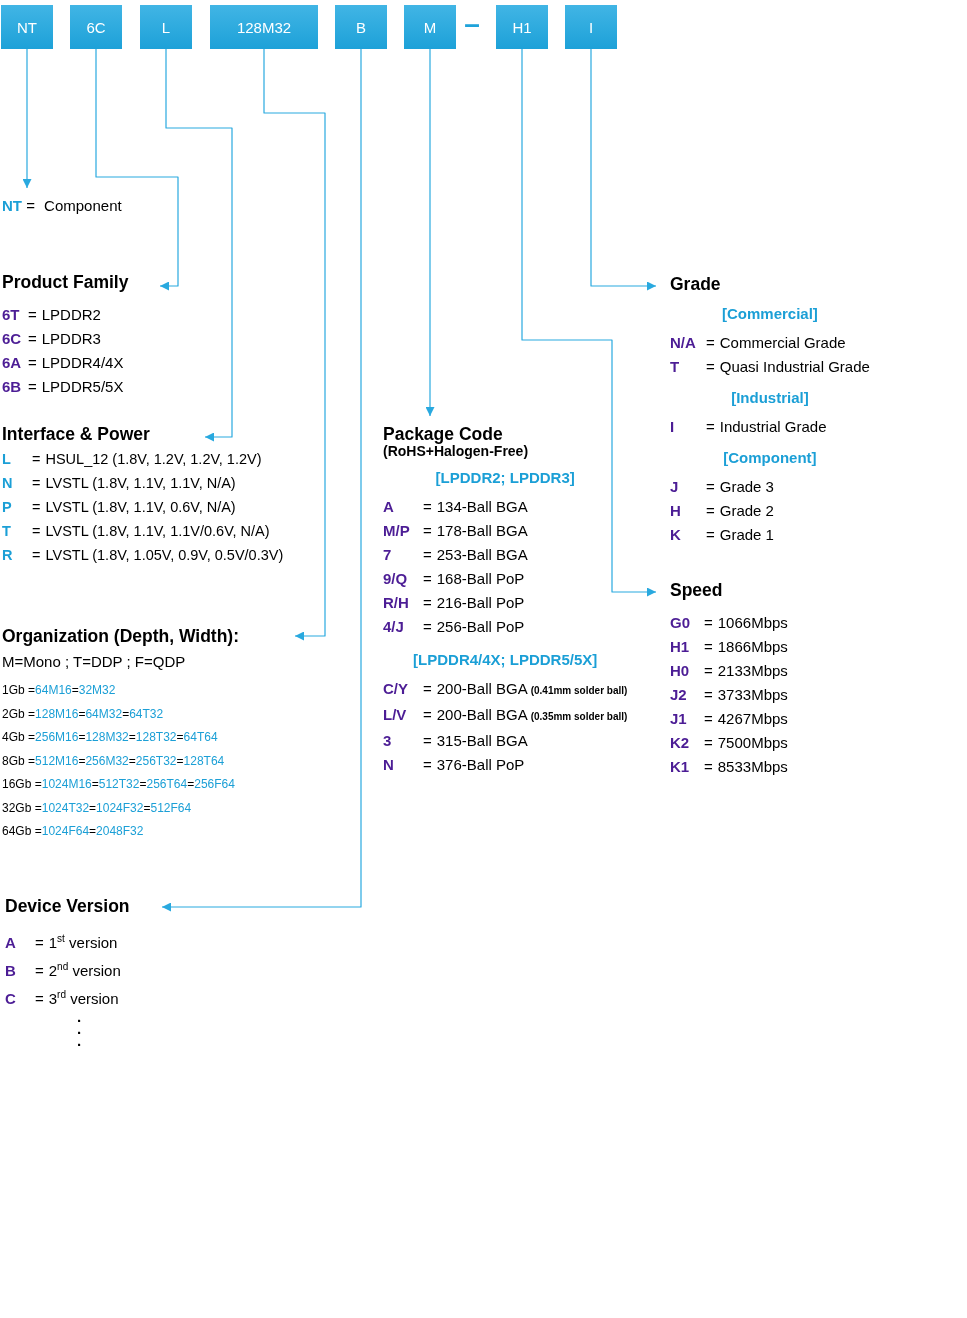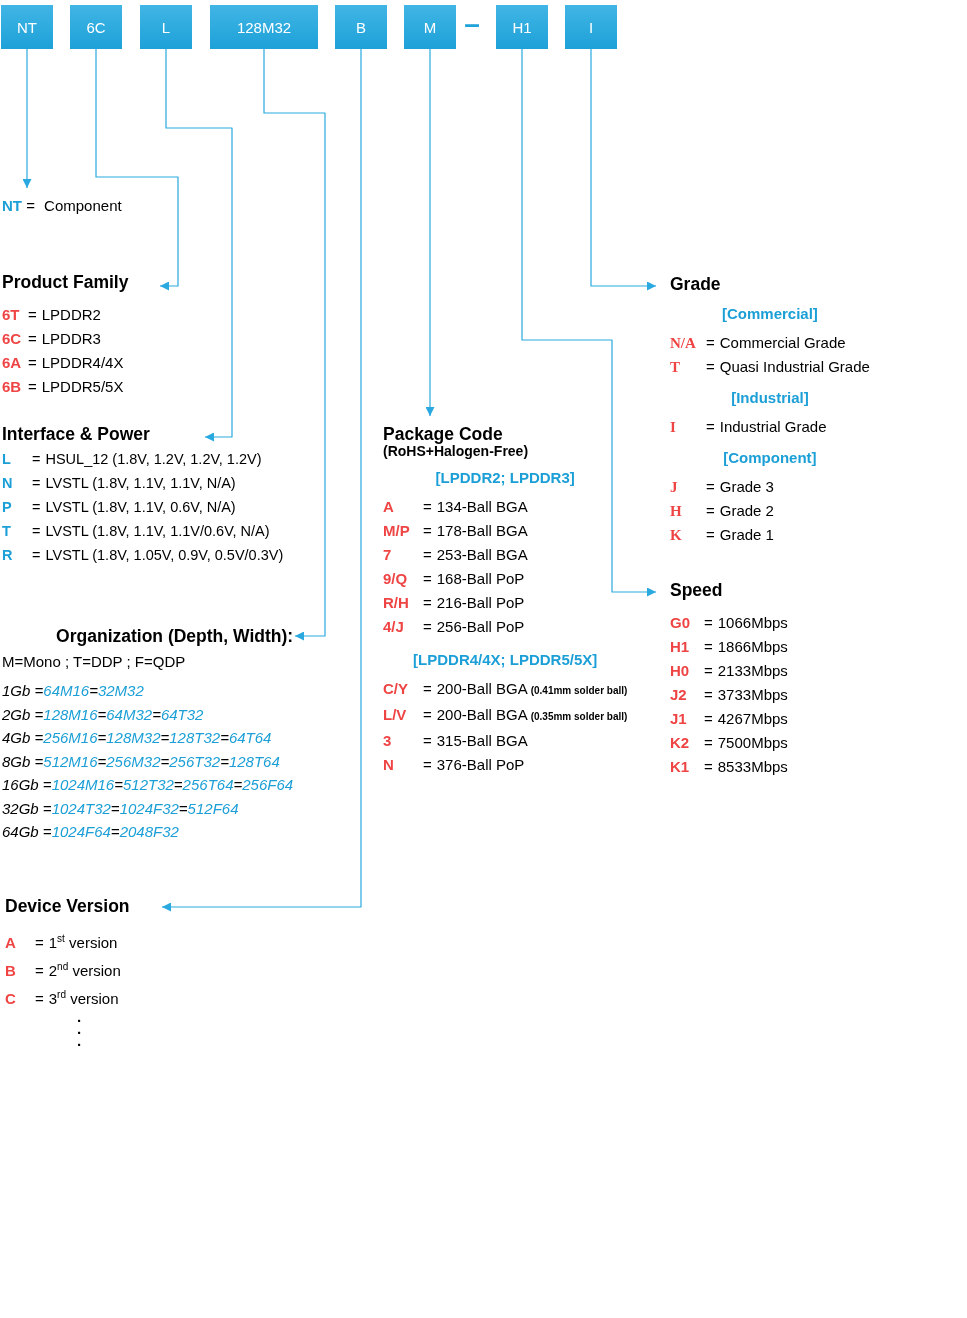--- a/index.html
+++ b/index.html
@@ -17,40 +17,40 @@
   #box-h1{left:496px;width:52px;}
   #box-i{left:565px;width:52px;}
   #dash-sep{position:absolute;left:458px;top:4px;width:28px;text-align:center;
             color:#1fa3da;font-weight:bold;font-size:28px;line-height:40px;}
   svg.connectors{position:absolute;left:0;top:0;pointer-events:none;}
   
   .sec{position:absolute;}
   .sec-title{font-size:17.5px;font-weight:bold;margin-bottom:10px;white-space:nowrap;}
   .accent{color:#1b9fd6;font-weight:bold;}
   .kv{font-size:15px;line-height:24px;white-space:nowrap;}
-  .kv .code{display:inline-block;font-weight:bold;color:#ef4444;}
+  .kv .code{display:inline-block;font-weight:bold;color:#4c1d95;}
   .kv .eq{display:inline-block;margin-right:5px;}
   .pf .code{width:26px;}
   .ipkv{font-size:14.5px;line-height:24px;white-space:nowrap;}
   .ipkv .code{display:inline-block;font-weight:bold;color:#1b9fd6;width:30px;}
   .ipkv .eq{display:inline-block;margin-right:5px;}
   .ip-subtitle{font-size:15px;font-weight:bold;margin:-2px 0 8px 0;}
   .ip-subtitle sub{font-size:10px;font-weight:bold;}
   .org-legend{font-size:15px;line-height:22px;margin-bottom:6px;}
-  .org-row{font-size:15px;line-height:23.5px;white-space:nowrap;font-style:italic;}
+  .org-row{font-size:12px;line-height:23.5px;white-space:nowrap;}
   .org-row .oc{color:#1b9fd6;}
   .dv .code{width:30px;}
   .dv sup{font-size:10px;}
   .dv-dots{margin-left:72px;margin-top:4px;}
   .dv-dots div{line-height:12px;font-size:15px;font-weight:bold;}
   .pk-subtitle{font-size:14px;font-weight:bold;margin:-4px 0 8px 0;}
   .bracket-header{font-size:15px;font-weight:bold;color:#1b9fd6;line-height:22px;margin:8px 0 6px 0;white-space:nowrap;text-align:center;}
   .pk .code{width:40px;}
   .pk .note{font-size:10px;font-weight:bold;margin-left:3px;}
-  .gr .code{width:36px;font-family:Liberation Serif, serif;}
+  .gr .code{width:36px;}
   .sp .code{width:34px;}
 </style>
 </head>
 <body>
 
 <div id="page">
 
   <svg class="connectors" width="967" height="1318" viewBox="0 0 967 1318">
     <defs>
       <marker id="arrow" viewBox="0 0 8 8" refX="8" refY="4" markerWidth="9" markerHeight="9" markerUnits="userSpaceOnUse" orient="auto">

